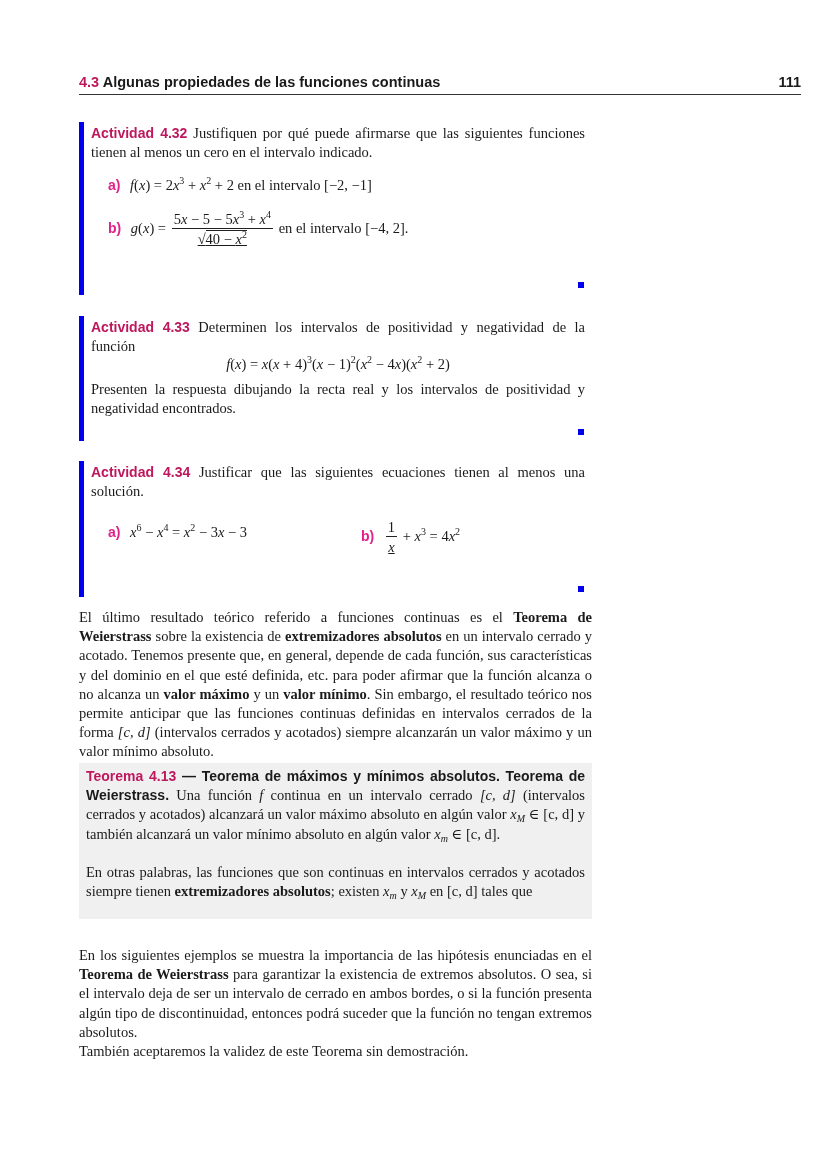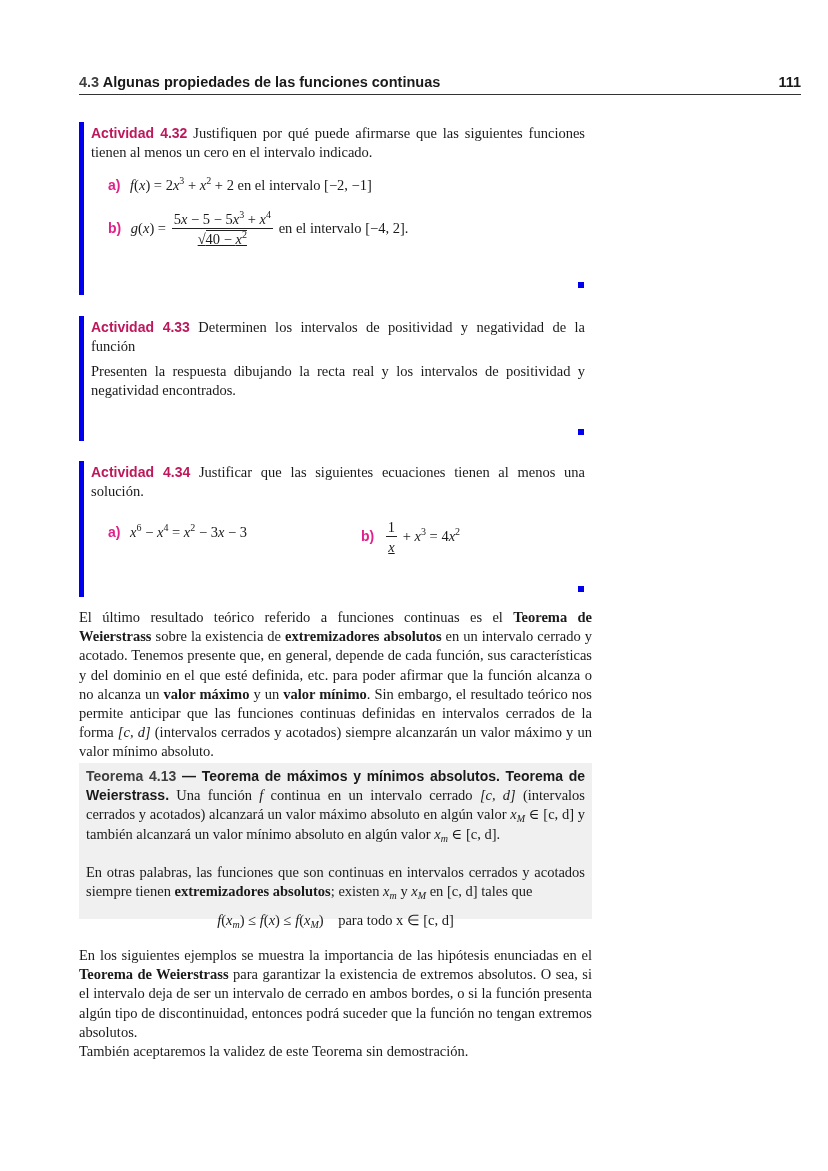--- a/index.html
+++ b/index.html
@@ -1,18 +1,18 @@
 <!DOCTYPE html>
 <html><head>
 <meta charset="utf-8">
 <style>
   html, body { margin: 0; padding: 0; background: #ffffff; }
   body { width: 828px; height: 1171px; position: relative; overflow: hidden;
          font-family: "Liberation Serif", "DejaVu Serif", serif; color: #1a1a1a; }
-  .magenta { color: #404040; }
+  .magenta { color: #be185d; }
   .header { position: absolute; left: 79px; top: 74px; width: 722px; height: 20px;
             border-bottom: 1px solid #333; }
   .header .title { position: absolute; left: 0; top: 0; font-family: "Liberation Sans", sans-serif;
                    font-weight: bold; font-size: 14.5px; }
   .header .pnum { position: absolute; right: 0; top: 0; font-family: "Liberation Sans", sans-serif;
                   font-weight: bold; font-size: 14.5px; }
   .activity { position: absolute; left: 79px; width: 515px; }
   .activity .bar { position: absolute; left: 0; top: 0; bottom: 0; width: 5px; background: #0000ee; }
   .activity .content { position: absolute; left: 12px; right: 9px; top: 0; font-size: 14.5px; line-height: 19px; text-align: justify; }
   .act-label { font-family: "Liberation Sans", sans-serif; font-weight: bold; color: #be185d; font-size: 14px; }
@@ -64,20 +64,23 @@
   <div class="endmark" style="left:499px;top:160px;"></div>
 </div>
 
 <div class="activity" style="top:316px;height:125px;">
   <div class="bar"></div>
   <div class="content">
     <div style="margin-top:2px;">
       <span class="act-label">Actividad 4.33</span>
       <span>Determinen los intervalos de positividad y negatividad de la función</span>
     </div>
+    <div class="centered math" style="margin-top:-1px;">
+      <span class="i">f</span>(<span class="i">x</span>) = <span class="i">x</span>(<span class="i">x</span> + 4)<sup>3</sup>(<span class="i">x</span> − 1)<sup>2</sup>(<span class="i">x</span><sup>2</sup> − 4<span class="i">x</span>)(<span class="i">x</span><sup>2</sup> + 2)
+    </div>
     <div style="margin-top:6px;">Presenten la respuesta dibujando la recta real y los intervalos de positividad y negatividad encontrados.</div>
   </div>
   <div class="endmark" style="left:499px;top:113px;"></div>
 </div>
 
 <div class="activity" style="top:461px;height:136px;">
   <div class="bar"></div>
   <div class="content">
     <div style="margin-top:2px;">
       <span class="act-label">Actividad 4.34</span>
@@ -102,23 +105,20 @@
 </div>
 
 <div class="theorem">
   <div class="tcontent">
     <div>
       <span class="thm-label magenta">Teorema 4.13</span><span class="thm-label"> — Teorema de máximos y mínimos absolutos. Teorema de Weierstrass.</span><span> Una función </span><span class="i">f</span><span> continua en un intervalo cerrado </span><span class="i">[c, d]</span><span> (intervalos cerrados y acotados) alcanzará un valor máximo absoluto en algún valor </span><span class="i">x</span><sub class="i">M</sub><span> ∈ [c, d] y también alcanzará un valor mínimo absoluto en algún valor </span><span class="i">x</span><sub class="i">m</sub><span> ∈ [c, d].</span>
     </div>
     <div style="margin-top:19px;">
       <span>En otras palabras, las funciones que son continuas en intervalos cerrados y acotados siempre tienen </span><b>extremizadores absolutos</b><span>; existen </span><span class="i">x</span><sub class="i">m</sub><span> y </span><span class="i">x</span><sub class="i">M</sub><span> en [c, d] tales que</span>
     </div>
-    <div class="centered math" style="margin-top:10px;">
-      <span class="i">f</span>(<span class="i">x<sub>m</sub></span>) ≤ <span class="i">f</span>(<span class="i">x</span>) ≤ <span class="i">f</span>(<span class="i">x<sub>M</sub></span>)&nbsp;&nbsp;&nbsp;&nbsp;<span>para todo x ∈ [c, d]</span>
-    </div>
   </div>
 </div>
 
 <div class="para" style="top:946px;">
   <div>
     <span>En los siguientes ejemplos se muestra la importancia de las hipótesis enunciadas en el </span><b>Teorema de Weierstrass</b><span> para garantizar la existencia de extremos absolutos. O sea, si el intervalo deja de ser un intervalo de cerrado en ambos bordes, o si la función presenta algún tipo de discontinuidad, entonces podrá suceder que la función no tengan extremos absolutos.</span>
   </div>
   <div>También aceptaremos la validez de este Teorema sin demostración.</div>
 </div>
 

